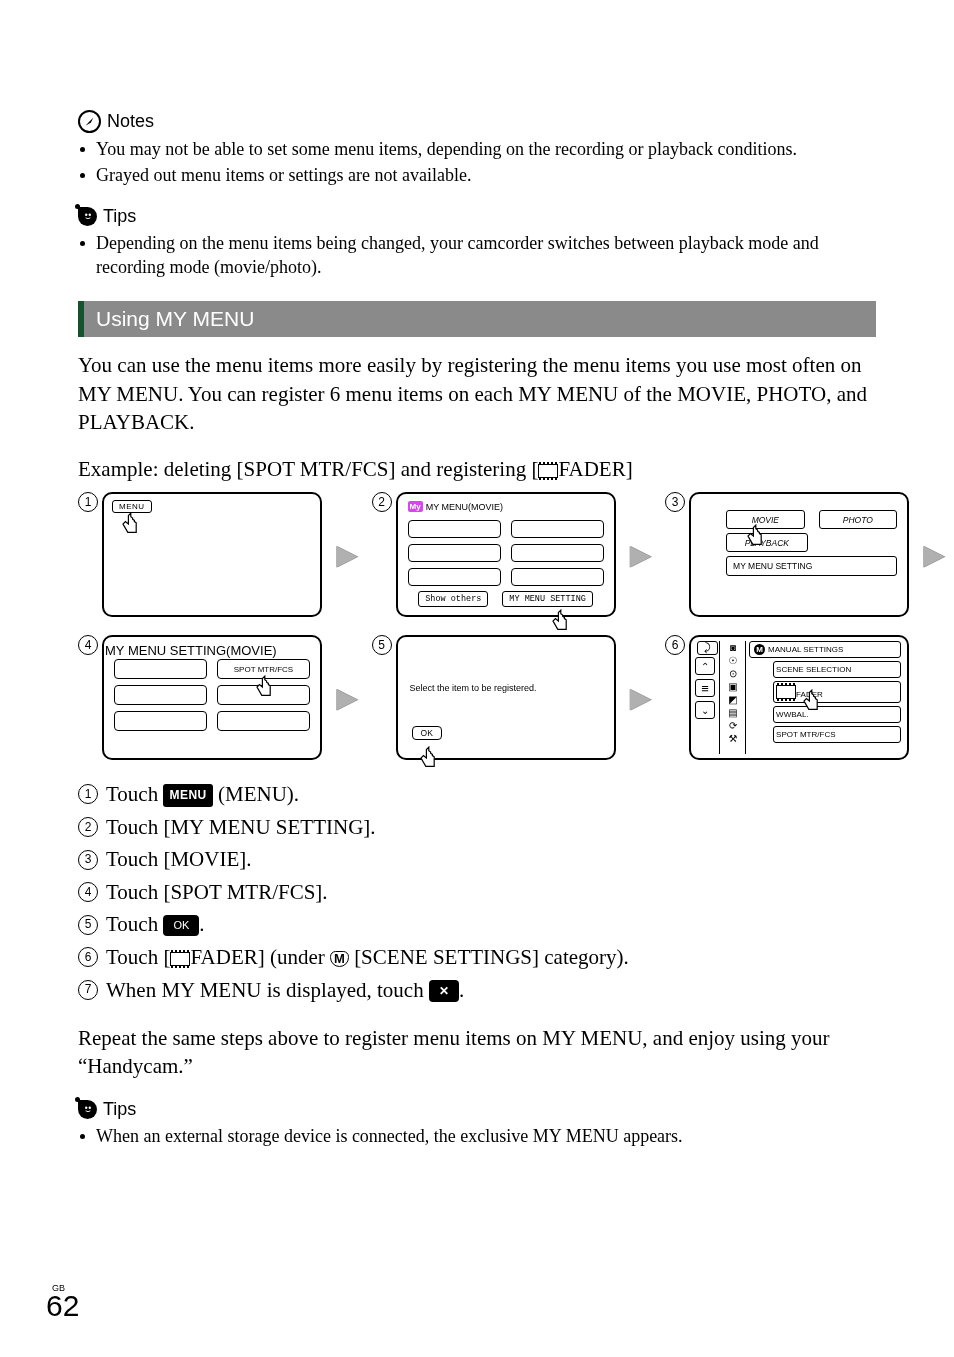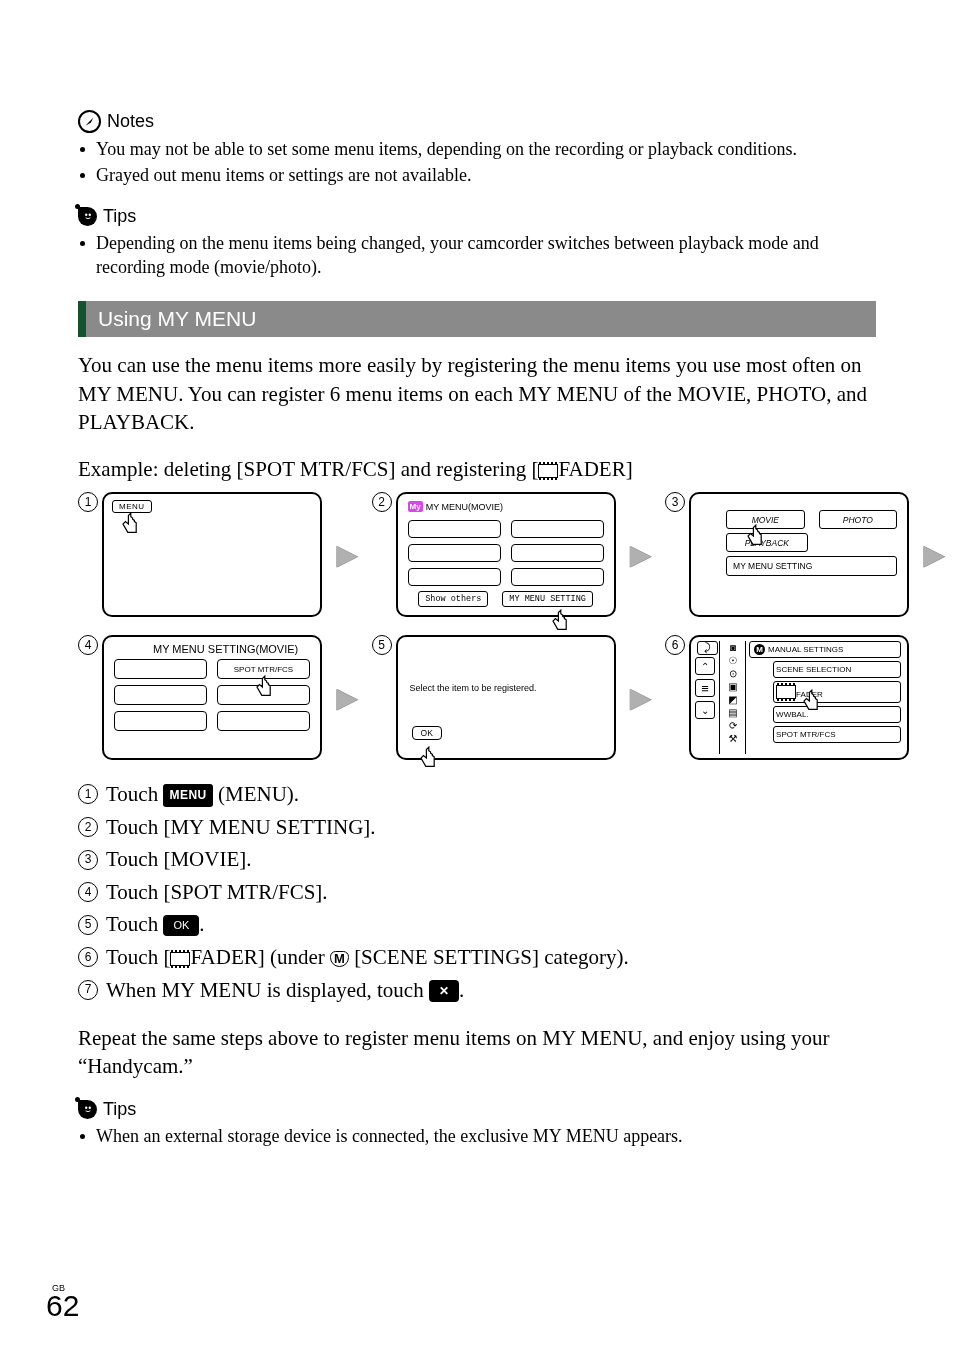--- a/index.html
+++ b/index.html
@@ -73,21 +73,21 @@
     background: #000;
     border-radius: 50%;
   }
   .section-bar {
     background: #8a8a8a;
     color: #fff;
     font-family: Arial, Helvetica, sans-serif;
     font-size: 21px;
     padding: 6px 12px;
     margin: 22px 0 14px 0;
-    border-left: 8px solid #14532d;
+    border-left: 6px solid #14532d;
   }
   .body-text {
     font-size: 21px;
     line-height: 1.35;
     margin: 0 0 18px 0;
   }
   .example-line {
     font-size: 21px;
     margin-bottom: 10px;
   }
@@ -210,21 +210,21 @@
   }
   .s3-row { display:flex; gap:14px; }
   .s3-item {
     border:1.2px solid #000; border-radius:3px;
     flex:1; text-align:center;
     padding:4px 2px 3px; font-size:8.5px;font-style:italic;
   }
   .s3-wide { border:1.2px solid #000; border-radius:3px; padding:4px 6px; font-size:8.5px; }
 
   
-  .s4-title{ position:absolute; top:6px; left:25px; font-size:11px;padding-left:24px; }
+  .s4-title{ position:absolute; top:6px; left:1px; font-size:13px; }
   .s4-grid{
     position:absolute; top:22px; left:10px; right:10px;
     display:grid; grid-template-columns:1fr 1fr; gap:6px 10px;
   }
   .s4-slot{
     border:1.2px solid #000; border-radius:4px;
     height:18px; font-size:8px;
     display:flex; align-items:center; justify-content:center;
   }
 

